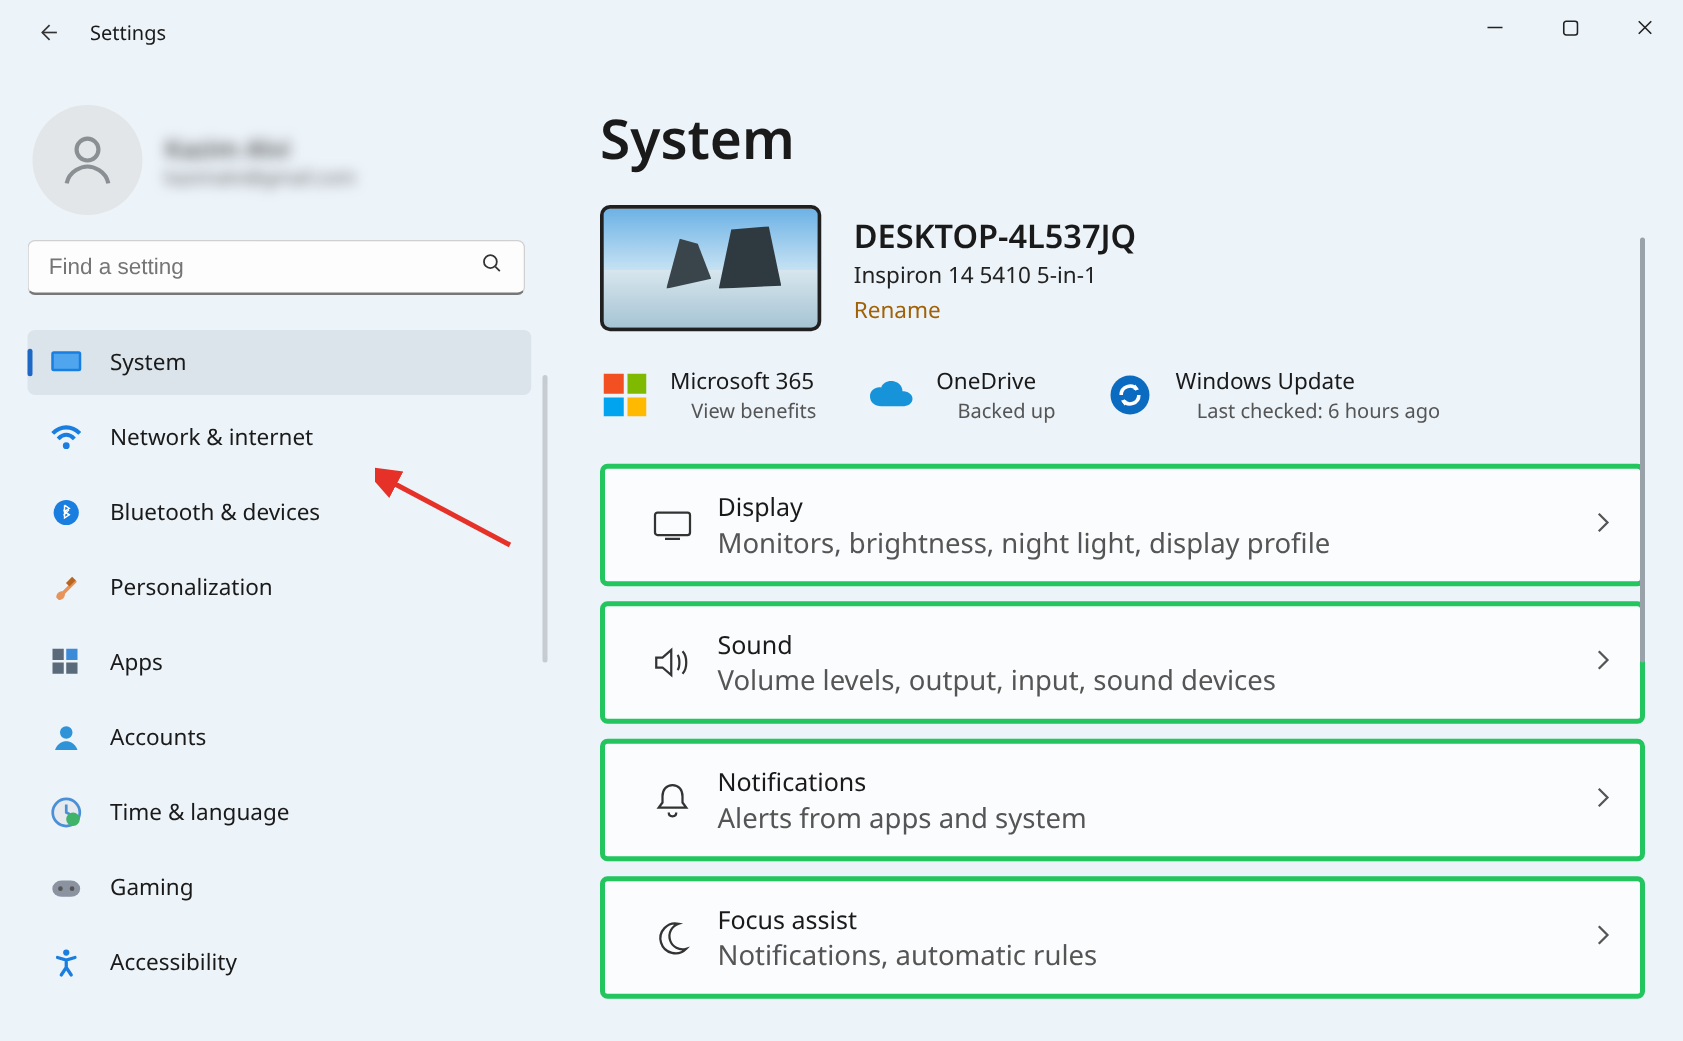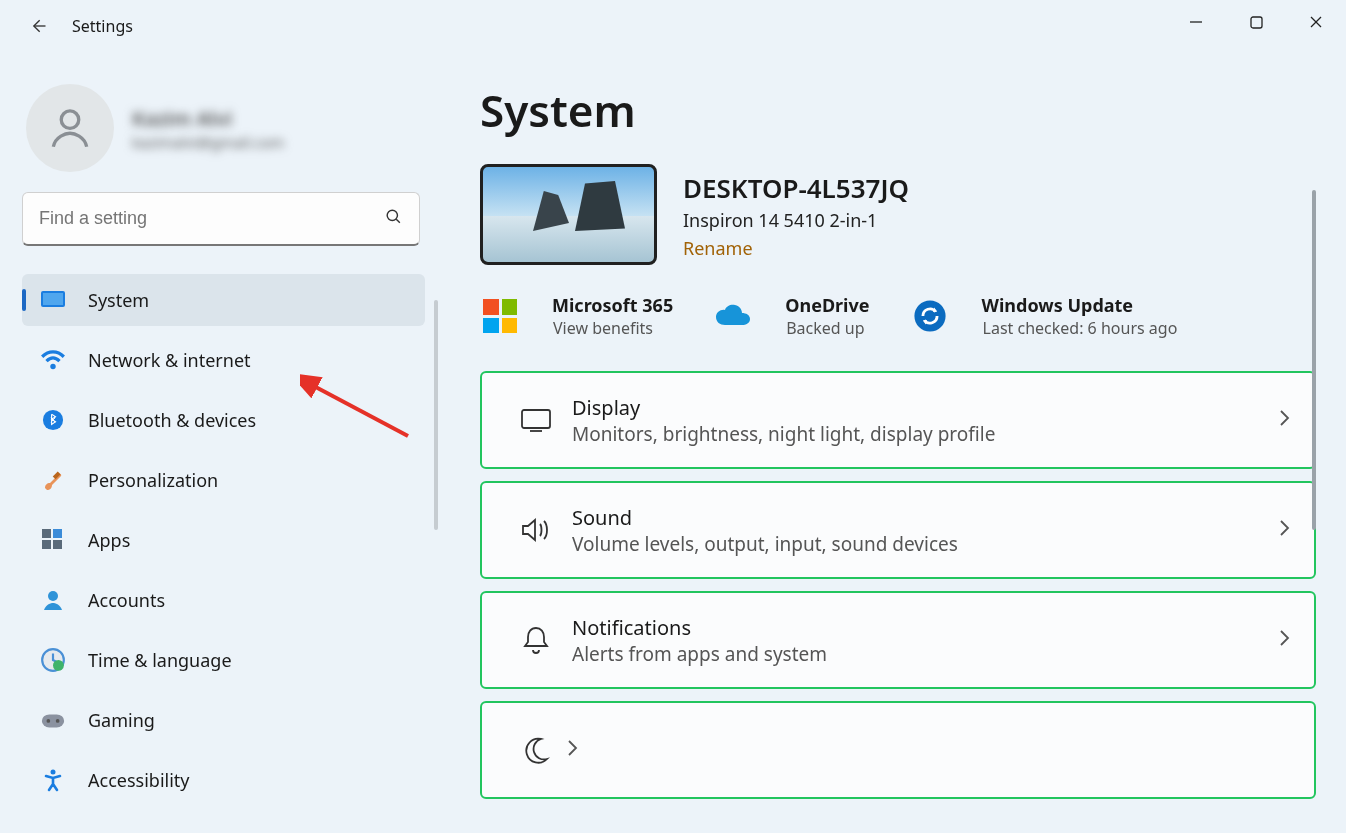--- a/index.html
+++ b/index.html
@@ -42,21 +42,21 @@
   .user-row { display:flex; align-items:center; gap:18px; padding: 4px 4px 20px 4px; }
   .avatar {
     width: 88px; height: 88px; border-radius: 50%;
     background: #e2e6e8;
     display:flex; align-items:center; justify-content:center;
   }
   .user-name { font-size: 20px; font-weight:600; filter: blur(5px); color:#555;}
   .user-email { font-size: 15px; color:#555; filter: blur(5px);}
   .search {
     display:flex; align-items:center; justify-content:space-between;
-    width: 398px; height: 54px; border-radius: 6px;
+    width: 398px; height: 44px; border-radius: 6px;
     background:#fdfdfd; border:1px solid #d0d0d0;
     border-bottom: 2px solid #777;
     padding: 0 16px; font-size: 18px; color:#555;
     margin-bottom: 28px;
   }
   .search input { border:none; outline:none; background:transparent; font-size: 18px; flex:1;}
   .nav { list-style:none; position: relative; }
   .nav li {
     display:flex; align-items:center; gap:22px;
     height: 52px; padding-left: 18px;
@@ -96,34 +96,34 @@
     content:""; position:absolute; left:92px; top:14px; width:50px; height:50px;
     background:#2f3a40; clip-path: polygon(20% 5%,80% 0,100% 95%,0 100%);
   }
   .device-info .name { font-size: 26px; font-weight:600; }
   .device-info .model { font-size: 18px; color:#222; margin-top:2px;}
   .device-info .rename { font-size: 18px; color:#a16207; margin-top:4px; cursor:pointer;}
 
   .tiles-row { display:flex; gap: 40px; margin-bottom: 32px;}
   .tile { display:flex; align-items:center; gap:16px;}
   .tile-icon { width:40px; height:40px; display:flex; align-items:center; justify-content:center; }
-  .tile-title { font-size: 18px; font-weight:700;margin-left:16px; }
+  .tile-title { font-size: 18px; font-weight:400; }
   .tile-sub { font-size: 16px; color:#555;margin-left:17px; }
 
   .card {
     display:flex; align-items:center;
-    background:#fbfcfd; border:2px solid #22c55e;
+    background:#fbfcfd; border:4px solid #22c55e;
     border-radius: 6px; height: 98px;
     padding: 0 24px; margin-bottom: 12px;
     cursor:pointer;
   }
   .card .cicon { width: 60px; display:flex; justify-content:center; }
   .card .ctext { flex:1; padding-left: 6px; }
   .card .ct { font-size: 20px; }
-  .card .cs { font-size: 19px; color:#555; }
+  .card .cs { font-size: 22px; color:#555; }
   .card .chev { font-size: 20px; color:#555; }
 
   .scroll-hint {
     position:absolute; right:0; top:110px; width:4px; height:340px;
     background:#9aa2a9; border-radius:2px;
   }
   .nav-scroll {
     position:absolute; left:434px; top:300px; width:4px; height:230px;
     background:#c6ccd1; border-radius:2px;
   }
@@ -292,21 +292,21 @@
   <line x1="108" y1="66" x2="10" y2="14" stroke="#e53128" stroke-width="4" marker-end="url(#ah)"></line>
 </svg>
 
 <div class="main">
   <h1>System</h1>
 
   <div class="device-row">
     <div class="device-thumb"></div>
     <div class="device-info">
       <div class="name">DESKTOP-4L537JQ</div>
-      <div class="model">Inspiron 14 5410 2-in-1</div>
+      <div class="model">Inspiron 14 5410 5-in-1</div>
       <div class="rename">Rename</div>
     </div>
   </div>
 
   <div class="tiles-row">
     <div class="tile">
       <div class="tile-icon">
         <div class="mslogo">
             <span></span>
             <span></span>
@@ -397,20 +397,24 @@
         </svg>
     </div>
   </div>
 
   <div class="card">
     <div class="cicon">
       <svg width="30" height="30" viewBox="0 0 30 30" fill="none" stroke="#333" stroke-width="1.8">
           <path d="M20 4a12 12 0 1 0 6 20 10 10 0 0 1-6-20z"></path>
         </svg>
     </div>
+    <div class="ctext">
+      <div class="ct">Focus assist</div>
+      <div class="cs">Notifications, automatic rules</div>
+    </div>
     <div class="chev">
       <svg width="12" height="20" viewBox="0 0 12 20" fill="none" stroke="#555" stroke-width="1.8">
           <path d="M3 3l7 7-7 7"></path>
         </svg>
     </div>
   </div>
 
   <div class="scroll-hint"></div>
 </div>
 

